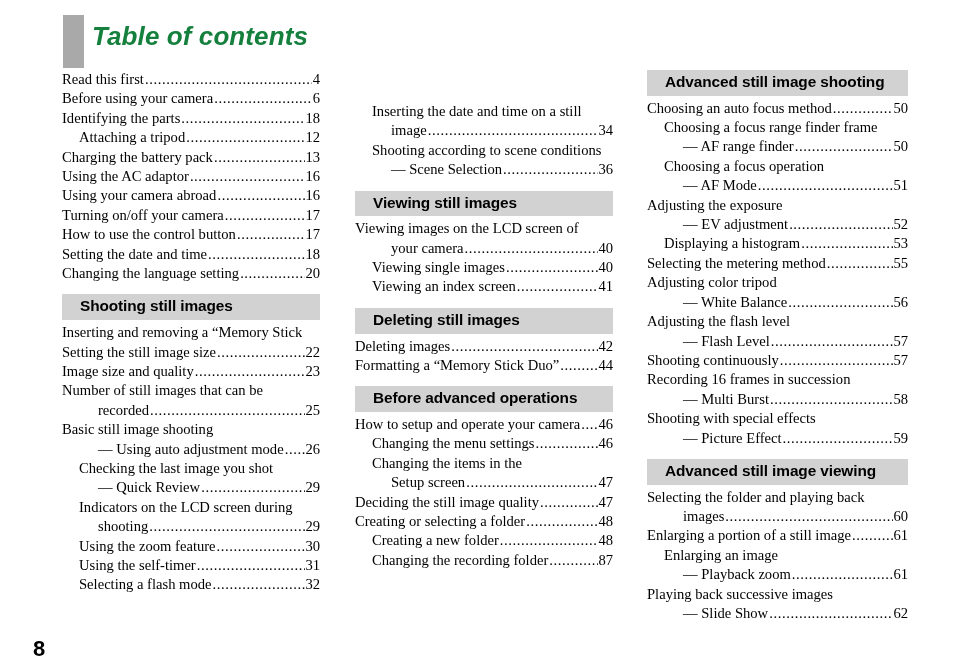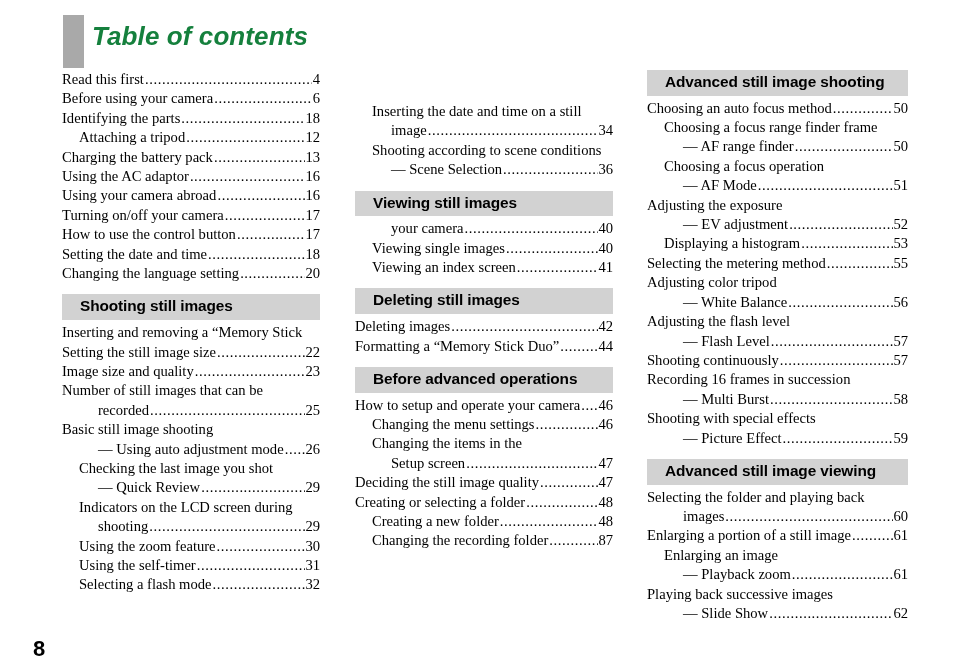--- a/index.html
+++ b/index.html
@@ -258,20 +258,23 @@
       </div>
       <div class="entry ind-1 no-page">
         <span class="lbl">Shooting according to scene conditions</span>
       </div>
       <div class="entry ind-2">
         <span class="lbl">— Scene Selection</span>
         <span class="leader"></span>
         <span class="pg">36</span>
       </div>
       <div class="section-head">Viewing still images</div>
+      <div class="entry ind-0 no-page">
+        <span class="lbl">Viewing images on the LCD screen of</span>
+      </div>
       <div class="entry ind-2">
         <span class="lbl">your camera</span>
         <span class="leader"></span>
         <span class="pg">40</span>
       </div>
       <div class="entry ind-1">
         <span class="lbl">Viewing single images</span>
         <span class="leader"></span>
         <span class="pg">40</span>
       </div>

